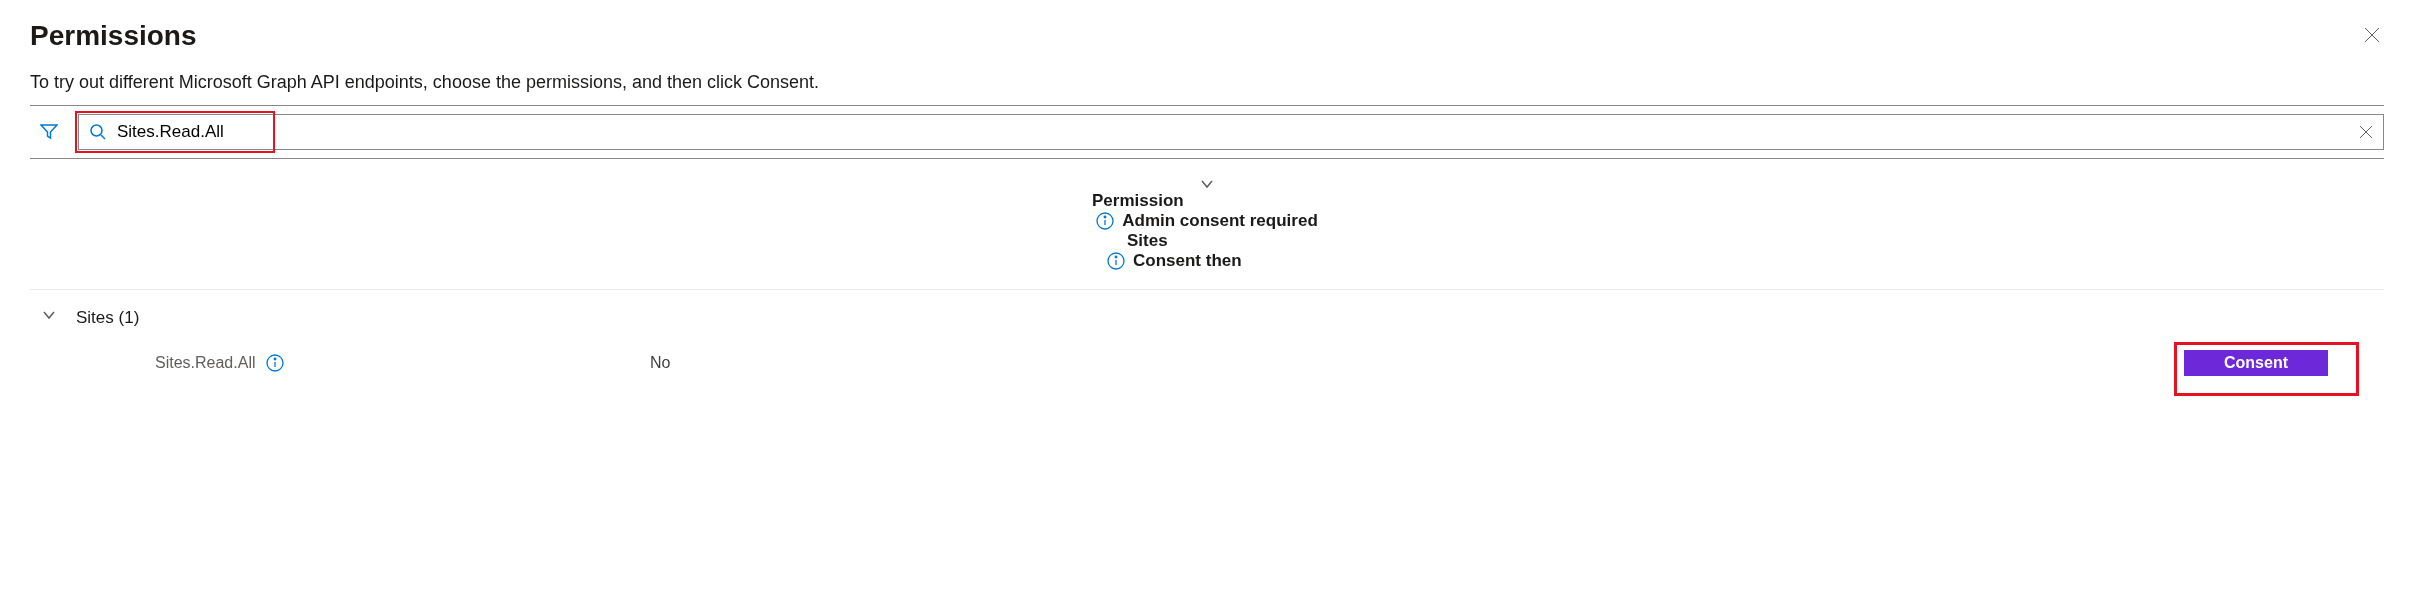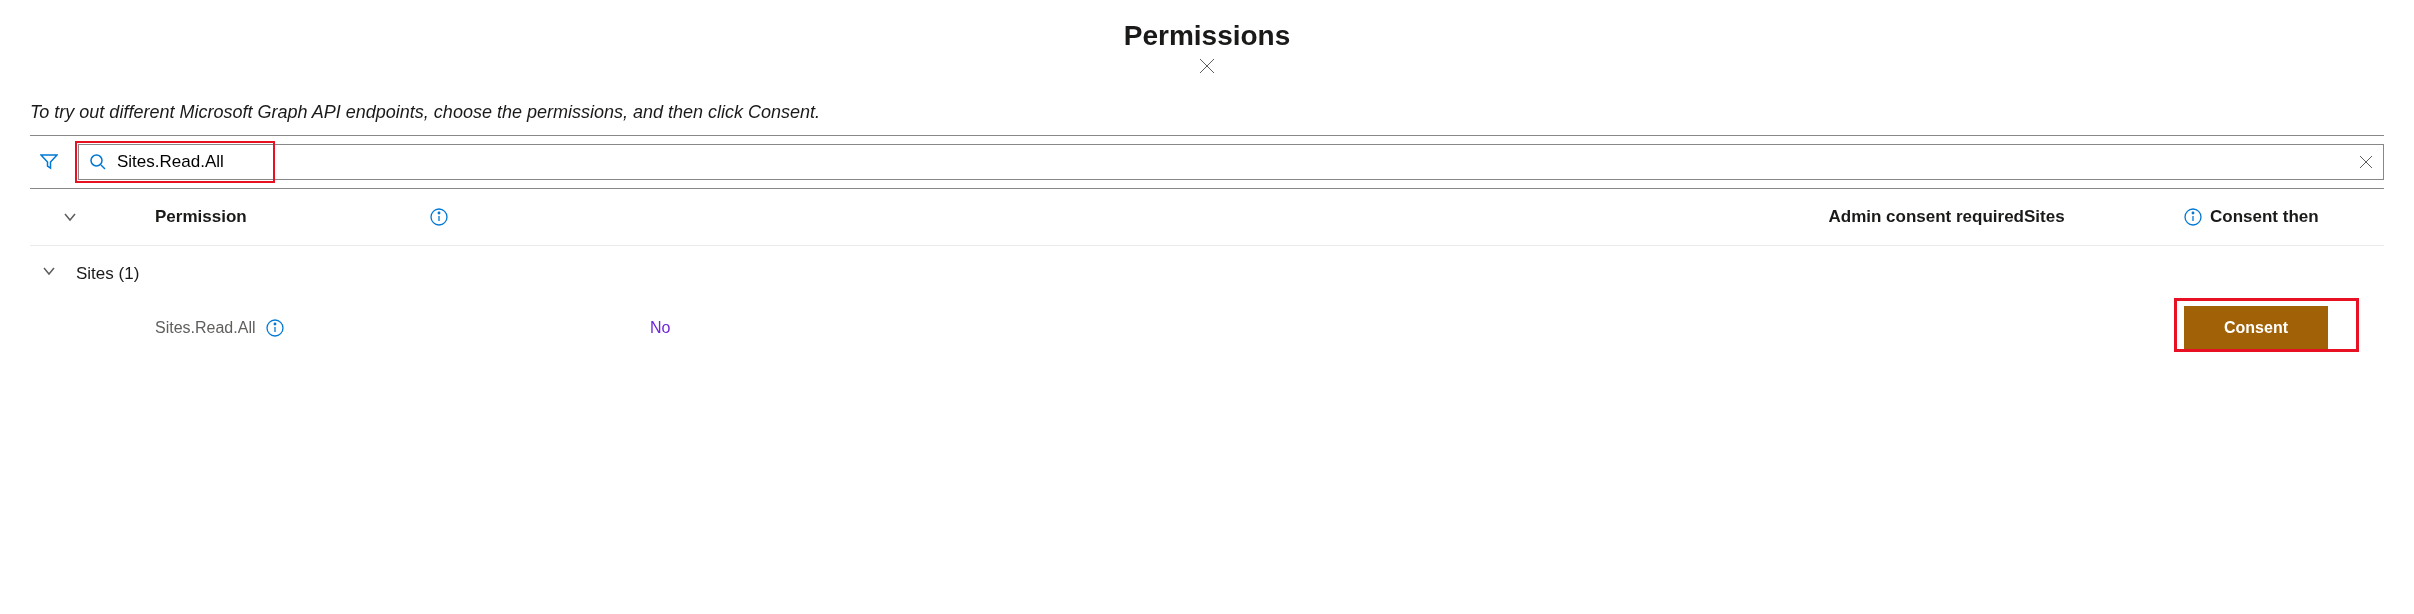--- a/index.html
+++ b/index.html
@@ -11,38 +11,36 @@
       font-family: "Segoe UI", -apple-system, BlinkMacSystemFont, sans-serif;
       background: #ffffff;
       color: #1b1a19;
       padding: 20px 30px;
     }
     .header-row {
       display: flex;
       justify-content: space-between;
       align-items: center;
       margin-bottom: 20px;
-      flex-direction: column;
     }
     .page-title {
       font-size: 28px;
       font-weight: 600;
     }
     .close-btn {
       font-size: 22px;
       color: #605e5c;
       cursor: pointer;
       padding: 4px;
       line-height: 1;
     }
     .description {
       font-size: 18px;
       color: #1b1a19;
       margin-bottom: 12px;
-      font-style: italic;
     }
     .divider {
       border: none;
       border-top: 1px solid #8a8886;
       margin: 0;
     }
     .search-row {
       display: flex;
       align-items: center;
       padding: 8px 0;
@@ -100,20 +98,21 @@
       flex: 1;
       display: flex;
     }
     .table-header {
       display: flex;
       align-items: center;
       padding: 18px 0;
       border-bottom: 1px solid #edebe9;
       font-size: 17px;
       font-weight: 600;
+      flex-direction: column;
     }
     .col-expand {
       width: 80px;
       display: flex;
       justify-content: center;
     }
     .col-permission {
       width: 320px;
       padding-left: 45px;
     }
@@ -163,36 +162,36 @@
       width: 320px;
       padding-left: 125px;
       display: flex;
       align-items: center;
       gap: 10px;
     }
     .col-admin-val {
       flex: 1;
       text-align: left;
       padding-left: 300px;
-      color: #6d28d9;
+      color: #404040;
     }
     .col-status-val {
       width: 160px;
     }
     .col-consent-action {
       width: 200px;
       position: relative;
       display: flex;
       align-items: center;
     }
     .consent-btn {
-      background: #a16207;
+      background: #6d28d9;
       color: #ffffff;
       border: none;
-      padding: 13px 40px;
+      padding: 4px 40px;
       font-size: 16px;
       font-weight: 600;
       cursor: pointer;
       font-family: inherit;
     }
     .red-highlight-btn {
       position: absolute;
       border: 3px solid #e81123;
       top: -8px;
       left: -10px;

